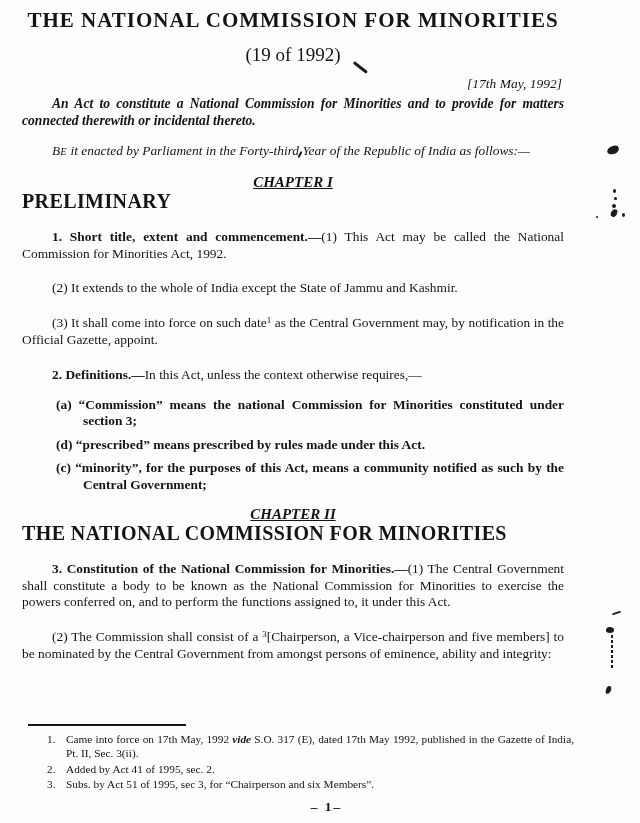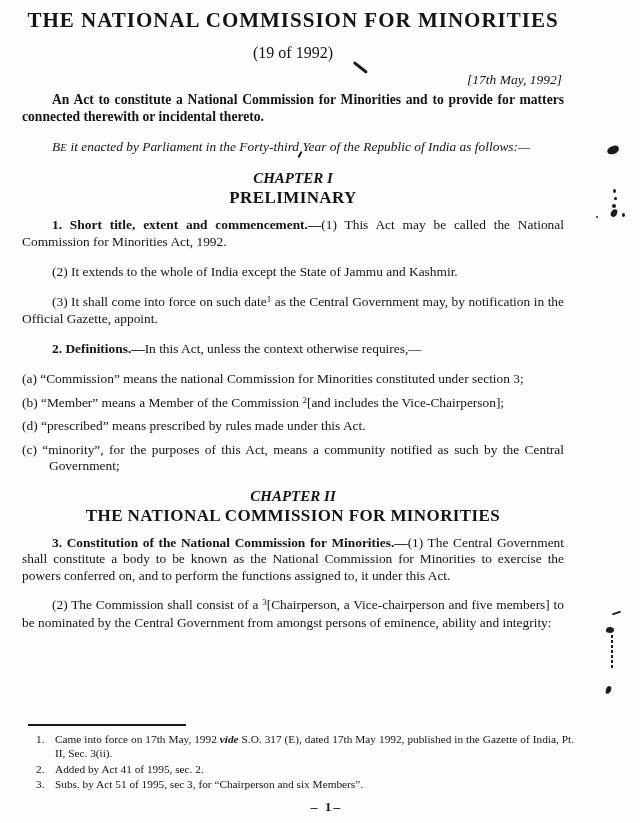--- a/index.html
+++ b/index.html
@@ -22,94 +22,98 @@
   .act-title {
     text-align: center;
     font-weight: bold;
     font-size: 21px;
     line-height: 25px;
     letter-spacing: 1px;
     margin: 0;
   }
   .act-number {
     text-align: center;
-    font-size: 16px;
+    font-size: 19px;
     margin-top: 11px;
   }
   .assent-date {
     text-align: right;
     font-weight: normal;
     font-style: italic;
     font-size: 13.5px;
     margin-top: 10px;
     padding-right: 2px;
   }
   .preamble {
     font-weight: bold;
+    font-style: italic;
     font-size: 13.6px;
     line-height: 17px;
     text-indent: 30px;
     text-align: justify;
     margin-top: 3px;
   }
   .para {
     font-size: 13.4px;
     line-height: 16.5px;
     text-align: justify;
     text-indent: 30px;
-    margin-top: 10px;
+    margin-top: 18px;
   }
   .enacting { margin-top: 7px; font-style: italic; }
   .smallcap-e { font-size: 10.5px; letter-spacing: 0.5px; }
   .chapter-label {
     text-align: center;
     font-weight: bold;
     font-style: italic;
     font-size: 15px;
     line-height: 18px;
     margin-top: 11px;
+    text-decoration: underline;
   }
   .chapter-title {
-    text-align: center;
-    font-weight: bold;
-    font-size: 17px;
+    text-align: left;
+    font-weight: bold;
+    font-size: 20px;
     line-height: 19px;
     letter-spacing: 0.4px;
     margin-top: 1px;
   }
   .bold { font-weight: bold; }
   .sup {
     font-size: 9px;
     position: relative;
     top: -4px;
   }
   .subitem {
     font-size: 13.4px;
     line-height: 16.5px;
     text-align: justify;
+    margin-left: 34px;
     padding-left: 27px;
     text-indent: -27px;
     margin-top: 6px;
+    font-weight: bold;
   }
   .footnotes {
     position: absolute;
     left: 29px;
     top: 724px;
     width: 545px;
     font-size: 11.3px;
     line-height: 13.8px;
   }
   .fn-separator {
     width: 158px;
     height: 2px;
     background: #161616;
     margin: 0 0 7px -1px;
   }
   .footnote {
-    margin-left: 7px;
+    margin-left: 18px;
     padding-left: 19px;
     text-indent: -19px;
     margin-top: 2px;
     text-align: justify;
   }
   .fn-num { display: inline-block; width: 19px; text-indent: 0; }
   .fn-italic { font-style: italic; font-weight: bold; }
   .page-number {
     position: absolute;
     left: 0;
@@ -159,21 +163,20 @@
     <p class="para"><span class="bold">1. Short title, extent and commencement.—</span><span>(1) This Act may be called the National Commission for Minorities Act, 1992.</span></p>
 
     <p class="para">(2)  It extends to the whole of India except the State of Jammu and Kashmir.</p>
 
     <p class="para"><span>(3) It shall come into force on such date</span><span class="sup">1</span><span> as the Central Government may, by notification in the Official Gazette, appoint.</span></p>
 
     <p class="para"><span class="bold">2. Definitions.—</span><span>In this Act, unless the context otherwise requires,—</span></p>
 
     <div class="subitem"><span>(a)</span> <span>“Commission” means the national Commission for Minorities constituted under section 3;</span><span class="sup"></span><span></span></div>
 
-    <div class="subitem"><span>(b)</span> <span>“Member” means a Member of the Commission </span><span class="sup">2</span><span>[and includes the Vice-Chairperson];</span></div>
 
     <div class="subitem"><span>(d)</span> <span>“prescribed” means prescribed by rules made under this Act.</span><span class="sup"></span><span></span></div>
 
     <div class="subitem"><span>(c)</span> <span>“minority”, for the purposes of this Act, means a community notified as such by the Central Government;</span><span class="sup"></span><span></span></div>
 
     <div class="chapter-label">CHAPTER II</div>
     <div class="chapter-title">THE NATIONAL COMMISSION FOR MINORITIES</div>
 
     <p class="para"><span class="bold">3. Constitution of the National Commission for Minorities.—</span><span>(1) The Central Government shall constitute a body to be known as the National Commission for Minorities to exercise the powers conferred on, and to perform the functions assigned to, it under this Act.</span></p>
 

